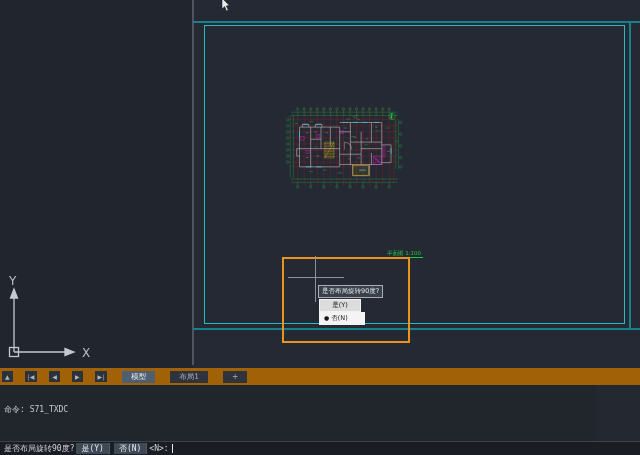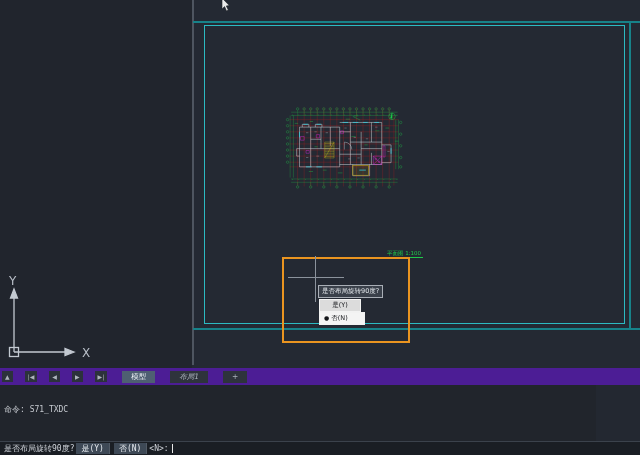--- a/index.html
+++ b/index.html
@@ -31,27 +31,27 @@
   #dyn-tooltip{left:318px;top:285px;height:11px;line-height:11px;background:#3a404a;
     border:1px solid #a9aeb6;color:#e2e6eb;font-size:6.5px;padding:0 3px;white-space:nowrap;z-index:6;}
   #dyn-menu{left:319px;top:299px;z-index:6;}
   .menu-item{height:11px;line-height:10px;font-size:6.5px;color:#15161a;border:1px solid #f2f2f2;
     padding:0 4px;white-space:nowrap;}
   #menu-item-yes{width:32px;background:#dcdcdc;text-align:center;}
   #menu-item-no{width:36px;background:#f4f4f4;}
   .marker{font-size:6px;margin-right:2px;}
 
   
-  #tab-bar{left:0;top:368px;width:640px;height:17px;background:#4c1d95;display:flex;
+  #tab-bar{left:0;top:368px;width:640px;height:17px;background:#a16207;display:flex;
     align-items:center;gap:12px;padding-left:2px;box-sizing:border-box;font-size:7px;}
   .nav-btn{color:#aeb5bd;background:#2c323b;height:11px;line-height:11px;padding:0 3px;
     font-size:6px;}
   .tab{height:12px;line-height:12px;padding:0 9px;margin-left:3px;font-size:7.5px;}
   .tab.active{background:#4e5f72;color:#f2f5f8;}
-  .tab.inactive{background:#2e333c;color:#aab1ba;font-style:italic;}
+  .tab.inactive{background:#2e333c;color:#aab1ba;}
 
   
   #cmd-history{left:0;top:385px;width:596px;height:56px;background:#21252c;color:#c6cad0;
     font-family:"DejaVu Sans Mono",monospace;font-size:8px;line-height:9.3px;
     padding:1px 0 0 4px;box-sizing:border-box;white-space:pre;}
   #cmd-prompt{left:0;top:441px;width:640px;height:14px;background:#1a1e24;
     border-top:1px solid #3b424c;display:flex;align-items:center;
     font-family:"DejaVu Sans Mono",monospace;font-size:8px;color:#d0d4da;
     padding-left:4px;box-sizing:border-box;}
   .prompt-btn{background:#3e4956;color:#e7ebf0;padding:0 5px;margin:0 2px;height:11px;

